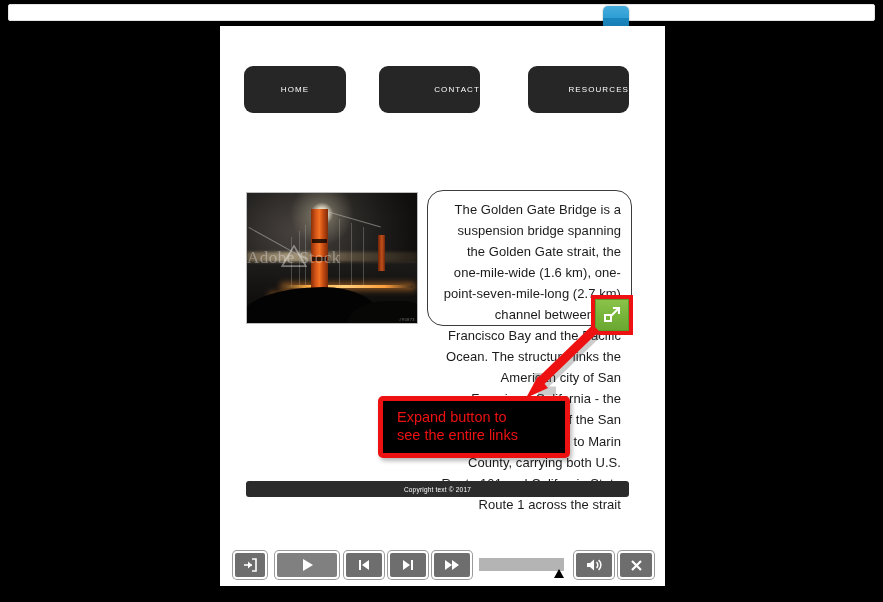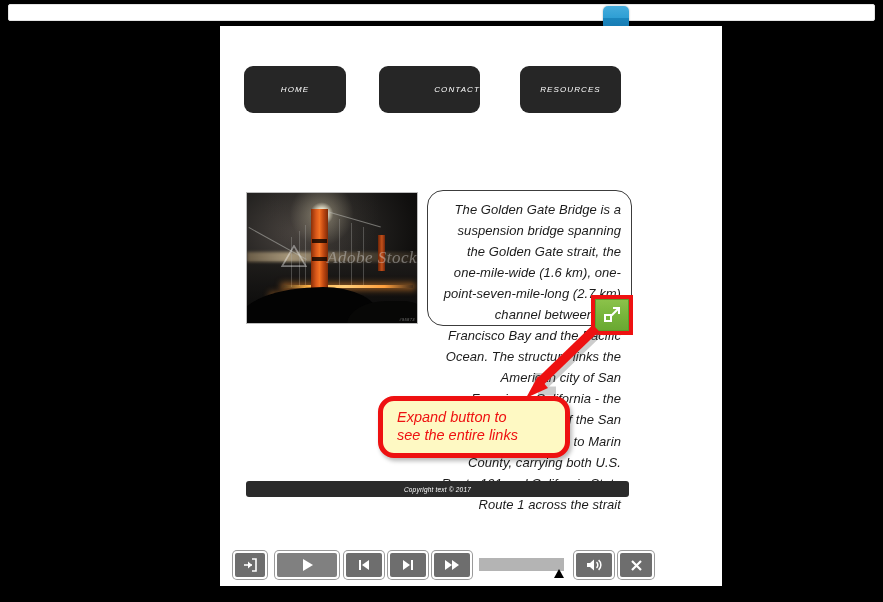--- a/index.html
+++ b/index.html
@@ -23,41 +23,40 @@
     position: absolute; left: 594px; top: 1px;
     width: 26px; height: 24px;
     border-radius: 5px;
     background: linear-gradient(180deg,#45acdc 0%, #2f9fd4 48%, #1b86bd 52%, #1477b0 100%);
     box-shadow: 0 0 2px rgba(0,0,0,.35);
   }
 
   
   .page {
     position: absolute; left: 220px; top: 26px;
-    width: 502px; height: 560px;
+    width: 445px; height: 560px;
     background: #ffffff;
-    font-style: italic;
   }
 
   
   .nav { position: absolute; left: 0; top: 40px; width: 445px; height: 52px; }
   .navbtn {
     position: absolute; top: 0;
     height: 47px;
     background: #262626;
     border-radius: 9px;
     color: #ffffff;
     font-size: 8px;
     letter-spacing: 1.1px;
     display: flex; align-items: center; justify-content: center;
     cursor: pointer;
   }
   .navbtn.b1 { left: 24px;  width: 102px; }
   .navbtn.b2 { left: 159px; width: 101px; justify-content: flex-end; }
-  .navbtn.b3 { left: 300px; width: 101px; }
+  .navbtn.b3 { left: 308px; width: 101px; justify-content: flex-end; }
 
   
   .photo {
     position: absolute; left: 26px; top: 166px;
     width: 172px; height: 132px;
     overflow: hidden;
     background: #000;
     border: 1px solid #bdbdbd;
   }
   .photo .sky {
@@ -122,21 +121,21 @@
     border-radius: 60% 40% 0 0 / 80% 70% 0 0;
   }
   .photo .land2 {
     position: absolute; right: -10px; bottom: -4px; width: 80px; height: 26px;
     background: #070706;
     border-radius: 50% 30% 0 0 / 90% 60% 0 0;
   }
   .photo .wm {
     position: absolute; left: 0; top: 50%; width: 100%;
     transform: translateY(-50%);
-    text-align: right;
+    text-align: left;
     color: rgba(225,225,225,.42);
     font-size: 17px; letter-spacing: .5px;
     font-family: "Liberation Serif", serif;
     white-space: nowrap;
   }
   .photo .wmlogo {
     position: absolute; left: 34px; top: 40%;
     width: 26px; height: 22px;
     opacity: .40;
   }
@@ -178,23 +177,23 @@
     cursor: pointer;
   }
 
   
   .arrow { position: absolute; left: 280px; top: 300px; width: 120px; height: 85px; }
 
   
   .callout {
     position: absolute; left: 158px; top: 370px;
     width: 192px; height: 62px;
-    background: #fef9c3;
+    background: #000000;
     border: 5px solid #ee1111;
-    border-radius: 16px;
+    border-radius: 5px;
     display: flex; align-items: center;
     box-shadow: 2px 3px 4px rgba(0,0,0,.28);
   }
   .callout-text {
     padding-left: 14px;
     color: #ee1111;
     font-size: 14.5px;
     line-height: 1.22;
   }
 

